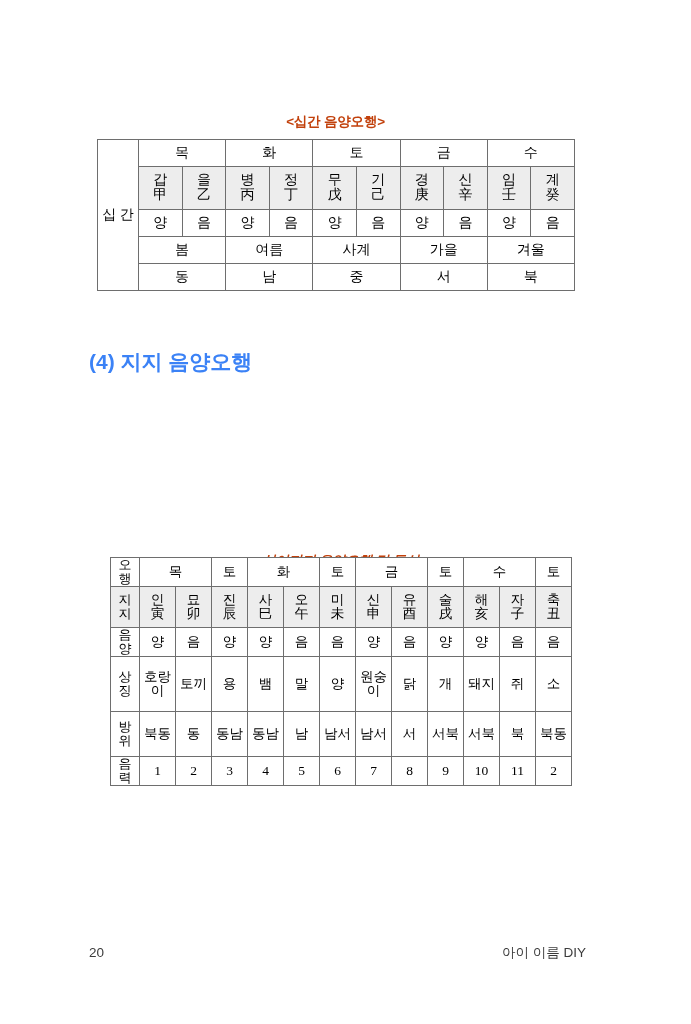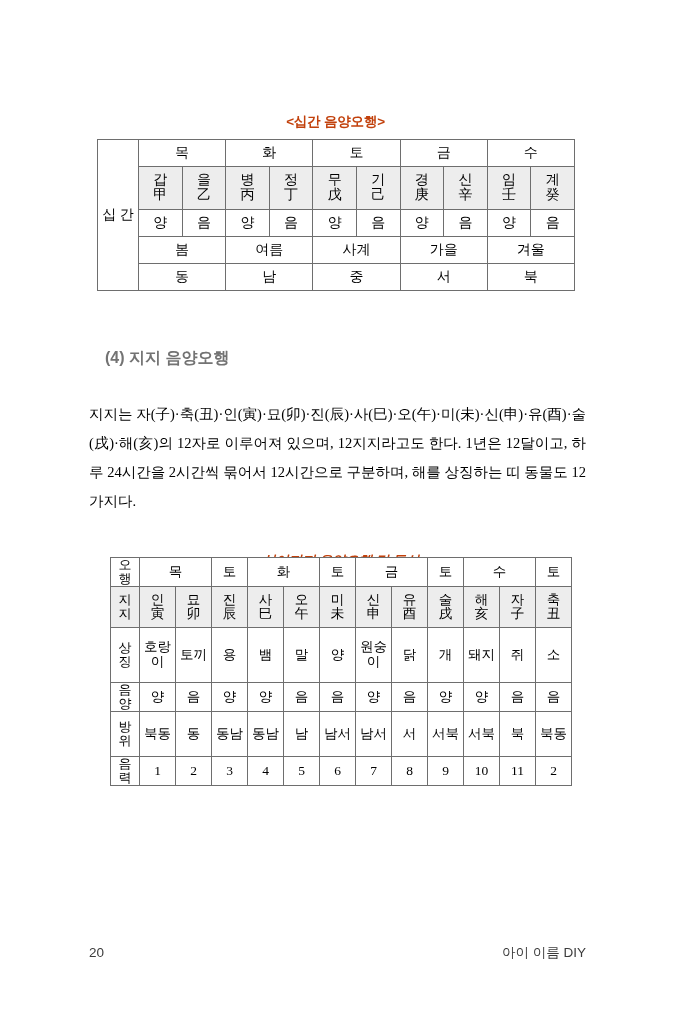--- a/index.html
+++ b/index.html
@@ -72,23 +72,22 @@
   #table-sipgan td.tall { height: 42px; }
   #table-sipgan td.rowlabel { width: 41px; }
 
   
   #section-heading {
     position: absolute;
     left: 89px;
     top: 348px;
     font-family: "Liberation Sans", "DejaVu Sans", sans-serif;
     font-weight: bold;
-    font-size: 16px;
-    color: #737373;
-    margin-left: 16px;
+    font-size: 21px;
+    color: #3b82f6;
   }
   #body-paragraph {
     position: absolute;
     left: 89px;
     top: 400px;
     width: 497px;
     font-size: 14.5px;
     line-height: 29px;
     text-align: justify;
     text-justify: inter-character;
@@ -228,21 +227,20 @@
           <td colspan="2">중</td>
           <td colspan="2">서</td>
           <td colspan="2">북</td>
         </tr>
       </tbody>
     </table>
   </div>
 
   <div id="section-heading">(4) 지지 음양오행</div>
 
-  <div id="body-paragraph">지지는 자(子)·축(丑)·인(寅)·묘(卯)·진(辰)·사(巳)·오(午)·미(未)·신(申)·유(酉)·술(戌)·해(亥)의 12자로 이루어져 있으며, 12지지라고도 한다. 1년은 12달이고, 하루 24시간을 2시간씩 묶어서 12시간으로 구분하며, 해를 상징하는 띠 동물도 12가지다.</div>
 
   <div class="caption" style="position:absolute; left:110px; top:552px; width:461px;font-style:italic;">&lt;십이지지 음양오행 및 특성&gt;</div>
 
   <div id="table-sibijiji-wrap">
     <table class="grid" id="table-sibijiji">
       <colgroup>
         <col style="width:29px">
         <col style="width:36px">
           <col style="width:36px">
           <col style="width:36px">
@@ -313,54 +311,54 @@
             <span class="stack">亥</span>
           </td>
           <td class="shaded r-jiji">
             <span class="stack">자</span>
             <span class="stack">子</span>
           </td>
           <td class="shaded r-jiji">
             <span class="stack">축</span>
             <span class="stack">丑</span>
           </td>
+        </tr>
+
+        <tr>
+          <td class="rowlabel">음 양</td>
+          <td>양</td>
+          <td>음</td>
+          <td>양</td>
+          <td>양</td>
+          <td>음</td>
+          <td>음</td>
+          <td>양</td>
+          <td>음</td>
+          <td>양</td>
+          <td>양</td>
+          <td>음</td>
+          <td>음</td>
         </tr>
 
         <tr>
           <td class="rowlabel r-symbol">상 징</td>
           <td class="r-symbol">호랑이</td>
           <td class="r-symbol">토끼</td>
           <td class="r-symbol">용</td>
           <td class="r-symbol">뱀</td>
           <td class="r-symbol">말</td>
           <td class="r-symbol">양</td>
           <td class="r-symbol">원숭이</td>
           <td class="r-symbol">닭</td>
           <td class="r-symbol">개</td>
           <td class="r-symbol">돼지</td>
           <td class="r-symbol">쥐</td>
           <td class="r-symbol">소</td>
         </tr>
 
-        <tr>
-          <td class="rowlabel">음 양</td>
-          <td>양</td>
-          <td>음</td>
-          <td>양</td>
-          <td>양</td>
-          <td>음</td>
-          <td>음</td>
-          <td>양</td>
-          <td>음</td>
-          <td>양</td>
-          <td>양</td>
-          <td>음</td>
-          <td>음</td>
-        </tr>
-
 
         <tr>
           <td class="rowlabel r-dir">방 위</td>
           <td class="r-dir">북동</td>
           <td class="r-dir">동</td>
           <td class="r-dir">동남</td>
           <td class="r-dir">동남</td>
           <td class="r-dir">남</td>
           <td class="r-dir">남서</td>
           <td class="r-dir">남서</td>

